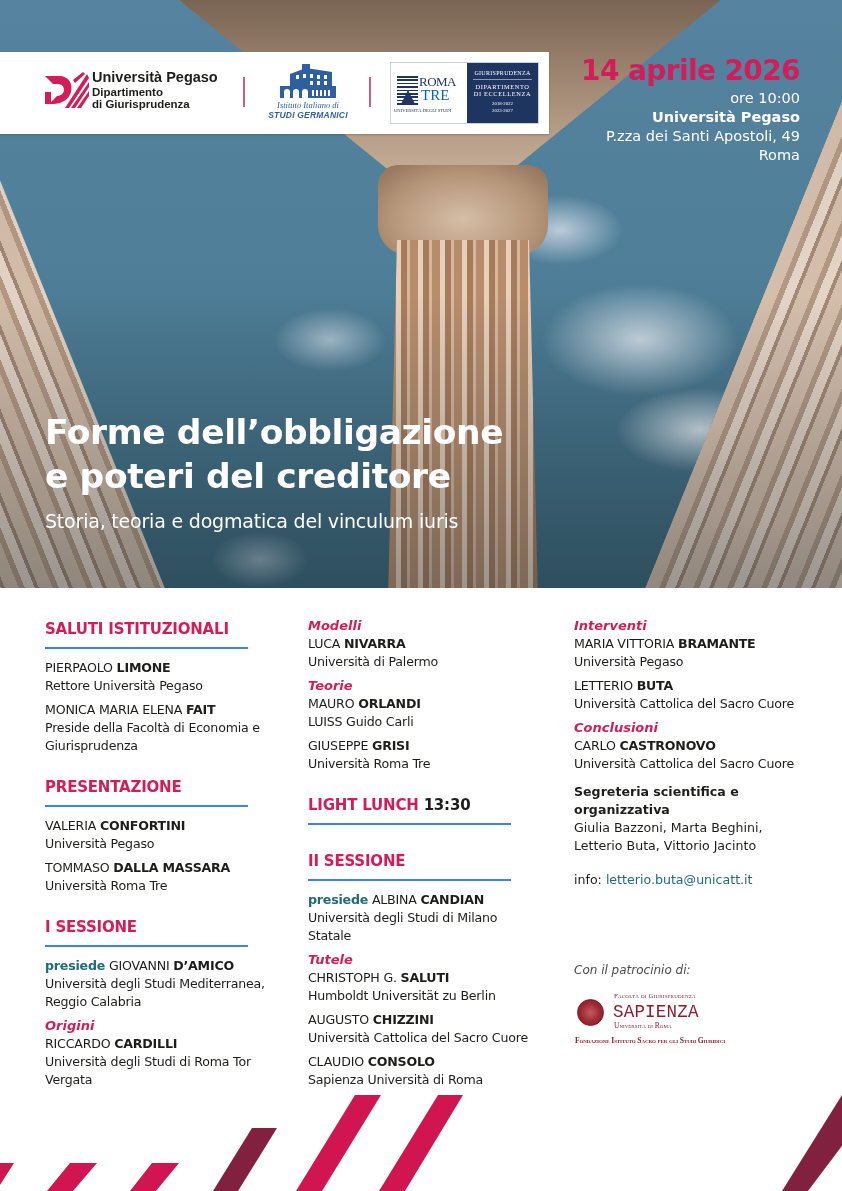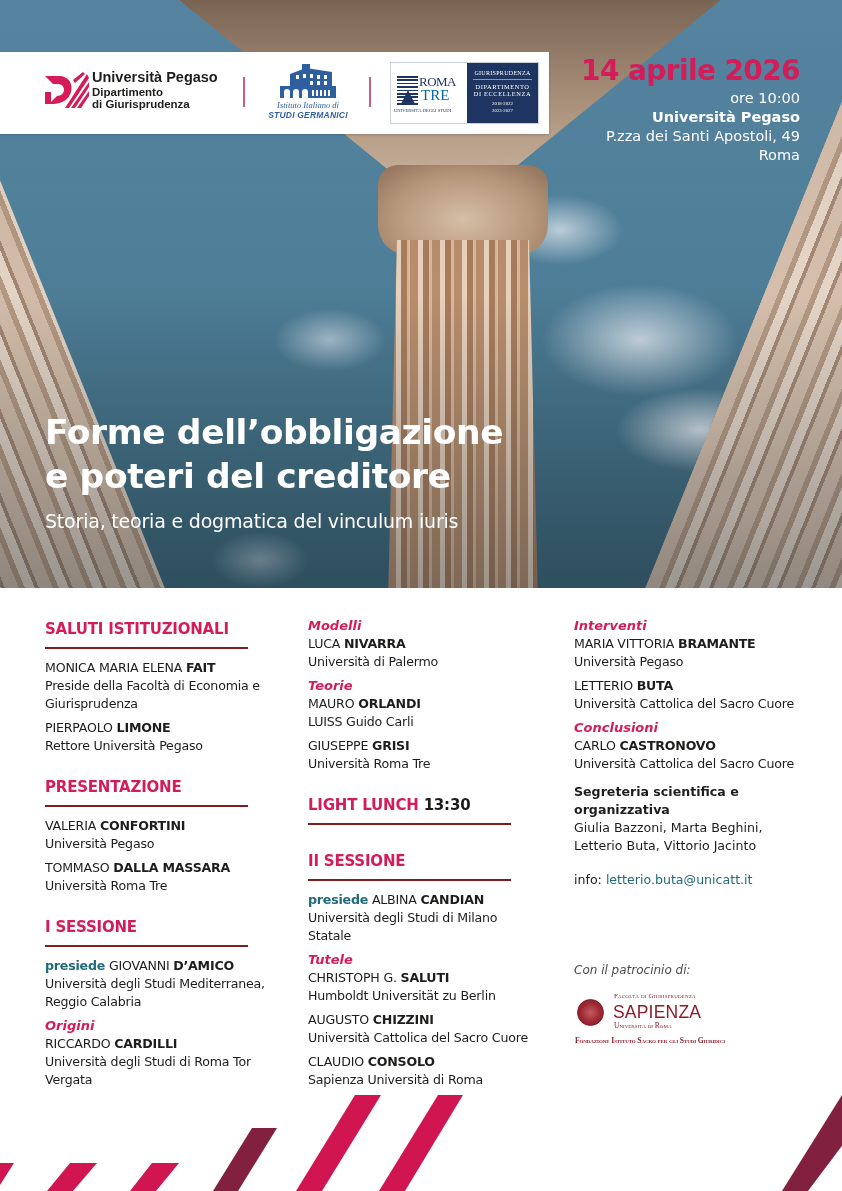--- a/index.html
+++ b/index.html
@@ -91,39 +91,39 @@
     .title-block { position: absolute; left: 45px; top: 410px; color: #ffffff; }
     .title-line { font-family: "DejaVu Sans", sans-serif; font-weight: 700; font-size: 34.5px; line-height: 44px; letter-spacing: -0.4px; }
     .subtitle { font-family: "DejaVu Sans", sans-serif; font-size: 19px; margin-top: 12px; letter-spacing: -0.2px; }
 
     
     .col { position: absolute; top: 617px; font-size: 12.6px; line-height: 18px; color: #1d1d1b; }
     .col1 { left: 45px; width: 240px; }
     .col2 { left: 308px; width: 240px; }
     .col3 { left: 574px; width: 250px; }
 
-    .sec-head { font-weight: 700; font-size: 15px; color: #d31c58; line-height: 20px; padding-top: 2px; padding-bottom: 8px; border-bottom: 2px solid #7f1d1d; margin-bottom: 10px; width: 203px; letter-spacing: -0.2px; }
+    .sec-head { font-weight: 700; font-size: 15px; color: #d31c58; line-height: 20px; padding-top: 2px; padding-bottom: 8px; border-bottom: 2px solid #3b82f6; margin-bottom: 10px; width: 203px; letter-spacing: -0.2px; }
     .sec-head .time { color: #1d1d1b; }
     .sub-head { font-weight: 700; font-size: 13px; color: #d31c58; line-height: 18px; font-style: italic; }
     .entry { margin-bottom: 6px; }
     .person { letter-spacing: -0.2px; white-space: nowrap; }
     .person b { font-weight: 700; }
     .presiede { font-weight: 700; color: #1f6b78; }
     .aff { letter-spacing: -0.2px; }
 
     .seg-title { font-weight: 700; line-height: 18px; margin-top: 10px; }
     .seg-names { line-height: 18px; }
     .info { margin-top: 16px; }
     .info a { color: #1f6b78; font-weight: 400; text-decoration: none; }
 
     .patrocinio { position: absolute; left: 574px; top: 963px; font-style: italic; font-size: 12px; color: #4a4a4a; }
     .sapienza { position: absolute; left: 575px; top: 990px; width: 240px; height: 60px; }
     .sap-seal { position: absolute; left: 2px; top: 9px; width: 27px; height: 27px; border-radius: 50%; background: radial-gradient(circle, #c35a60 0%, #9c2832 55%, #7d1a24 100%); border: 1px solid #7d1a24; }
     .sap-fac { position: absolute; left: 39px; top: 2px; font-family: "Liberation Serif", serif; font-size: 6.8px; color: #8c1d2b; letter-spacing: 0.2px; font-variant: small-caps; }
-    .sap-name { position: absolute; left: 38px; top: 12px; font-family: Liberation Sans, sans-serif; font-size: 17.5px; color: #8c1d2b; letter-spacing: 0.2px; }
+    .sap-name { position: absolute; left: 38px; top: 12px; font-family: Liberation Mono, monospace; font-size: 17.5px; color: #8c1d2b; letter-spacing: 0.2px; }
     .sap-uni { position: absolute; left: 39px; top: 31px; font-family: "Liberation Serif", serif; font-size: 7.5px; color: #8c1d2b; font-variant: small-caps; }
     .sap-fond { position: absolute; left: 0; top: 46px; font-family: "Liberation Serif", serif; font-weight: 700; font-size: 7.6px; color: #8c1d2b; font-variant: small-caps; white-space: nowrap; letter-spacing: -0.1px; }
 
     
     .stripes { position: absolute; left: 0; top: 1090px; width: 842px; height: 101px; }
   </style>
 </head>
 <body>
 
 <div class="hero">
@@ -214,26 +214,26 @@
 
 <div class="title-block">
   <div class="title-line">Forme dell’obbligazione</div>
   <div class="title-line">e poteri del creditore</div>
   <div class="subtitle">Storia, teoria e dogmatica del vinculum iuris</div>
 </div>
 
 <div class="col col1">
   <div class="sec-head">SALUTI ISTITUZIONALI</div>
   <div class="entry">
+    <div class="person"><span>PIERPAOLO </span><b>LIMONE</b></div>
+    <div class="aff">Rettore Università Pegaso</div>
+  </div>
+  <div class="entry">
     <div class="person"><span>MONICA MARIA ELENA </span><b>FAIT</b></div>
     <div class="aff" style="width:240px">Preside della Facoltà di Economia e Giurisprudenza</div>
-  </div>
-  <div class="entry">
-    <div class="person"><span>PIERPAOLO </span><b>LIMONE</b></div>
-    <div class="aff">Rettore Università Pegaso</div>
   </div>
   <div style="height:14px"></div>
 
   <div class="sec-head">PRESENTAZIONE</div>
   <div class="entry">
     <div class="person"><span>VALERIA </span><b>CONFORTINI</b></div>
     <div class="aff">Università Pegaso</div>
   </div>
   <div class="entry">
     <div class="person"><span>TOMMASO </span><b>DALLA MASSARA</b></div>

